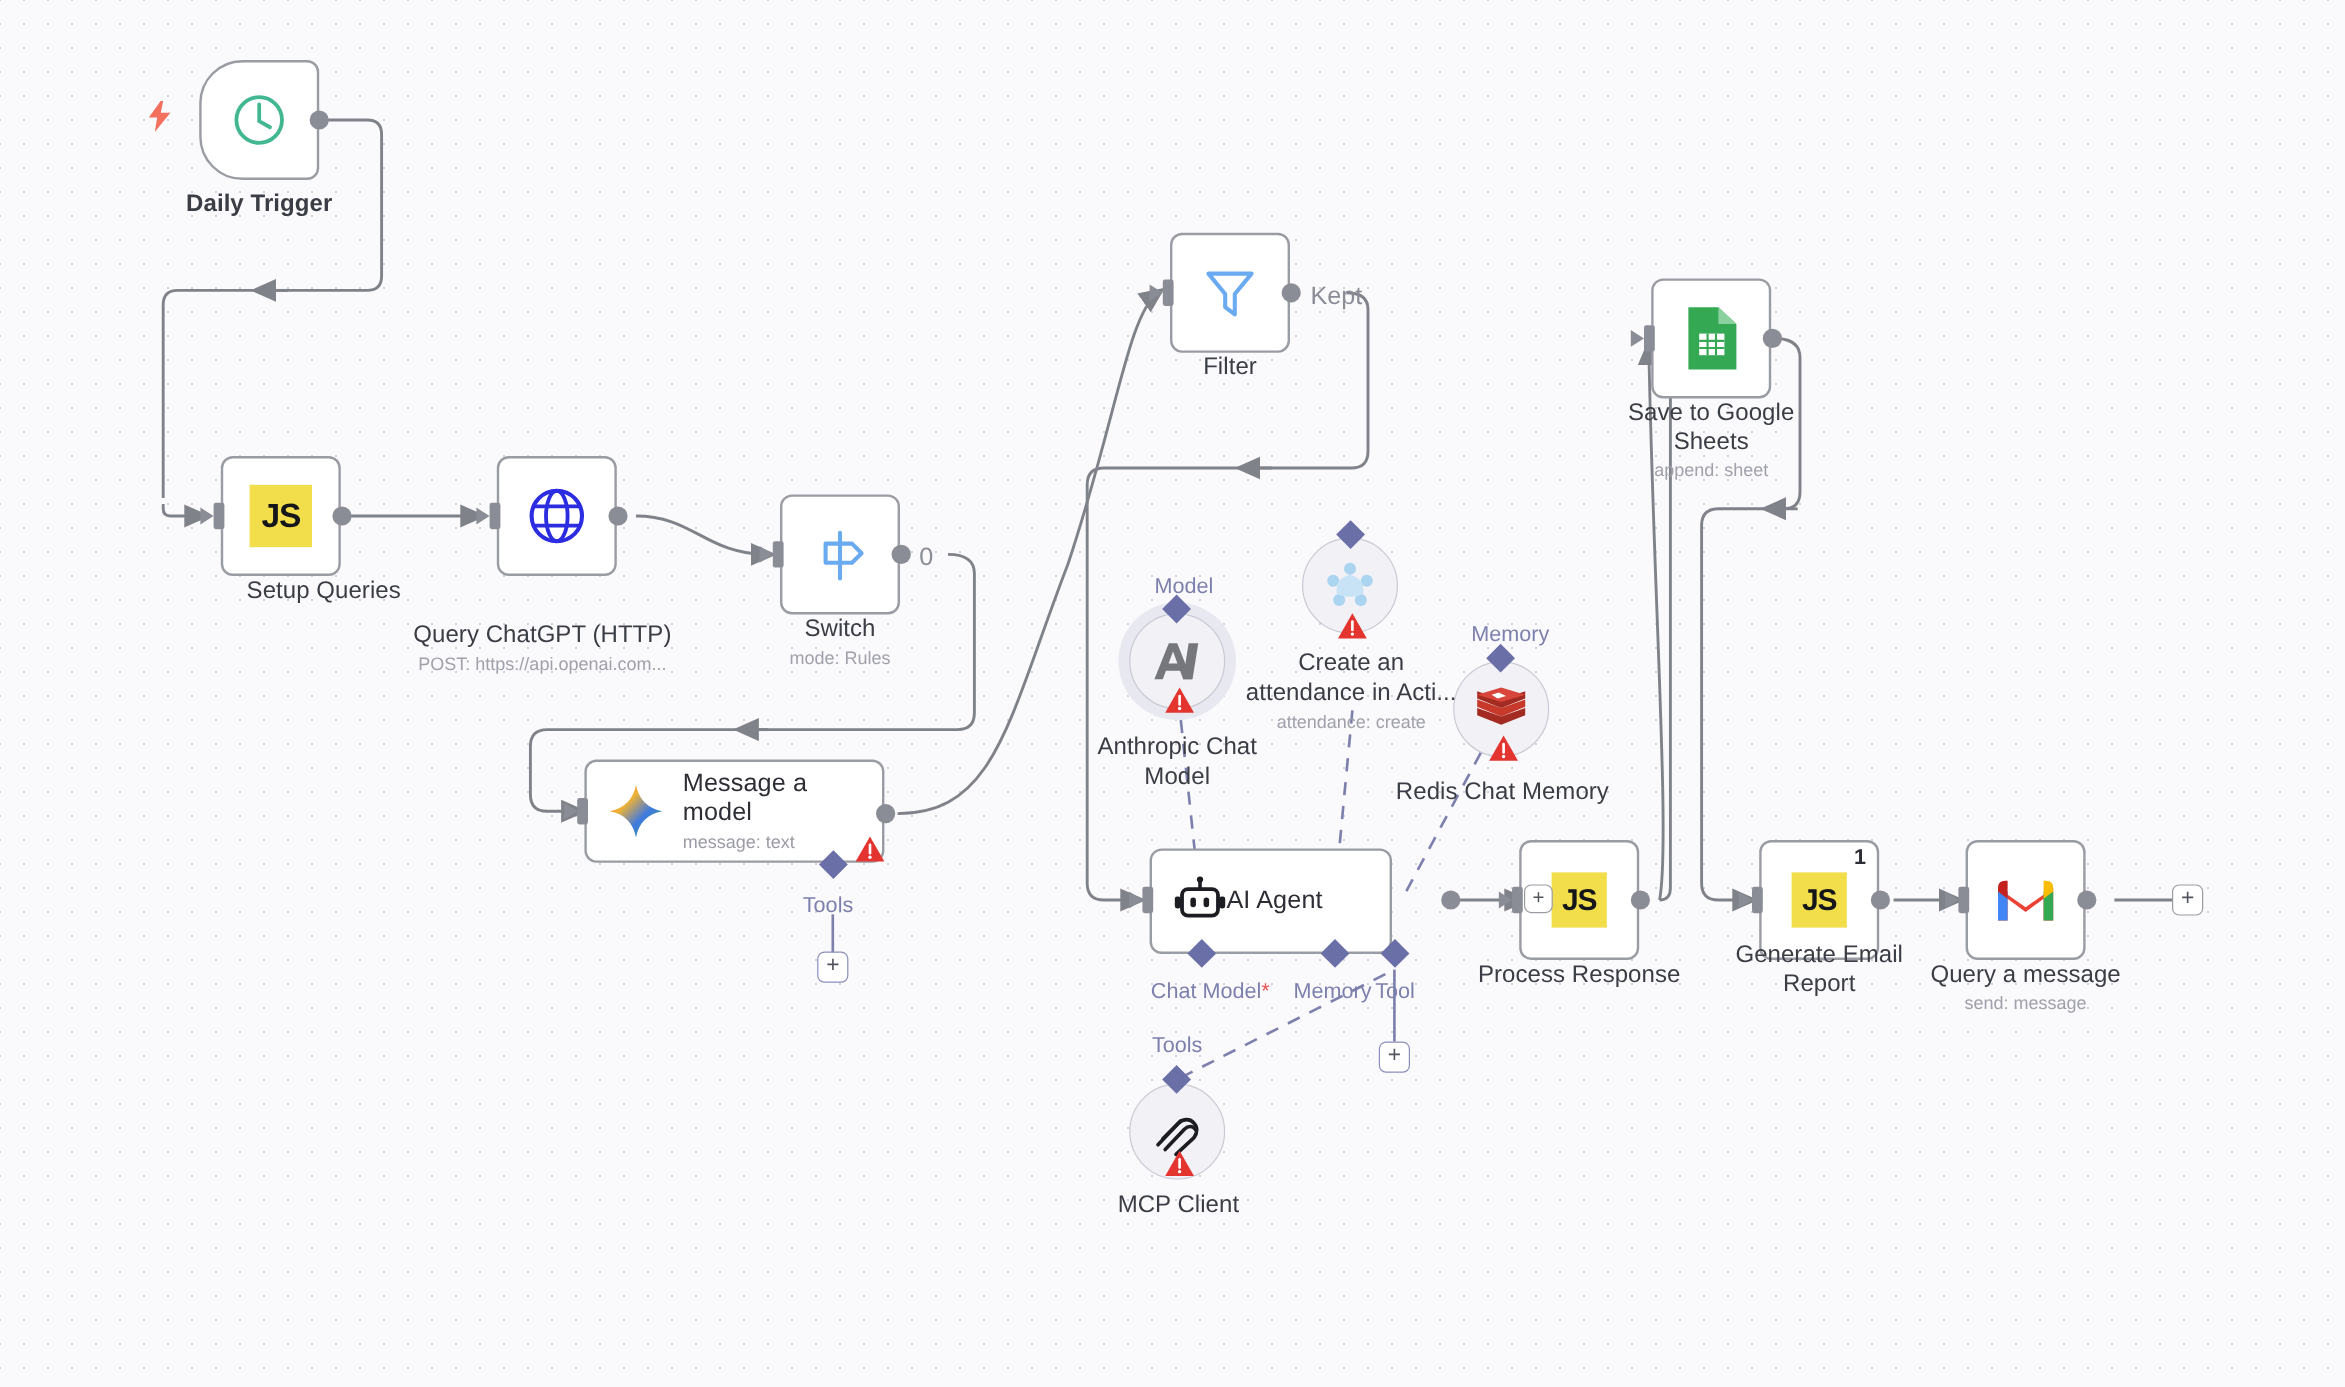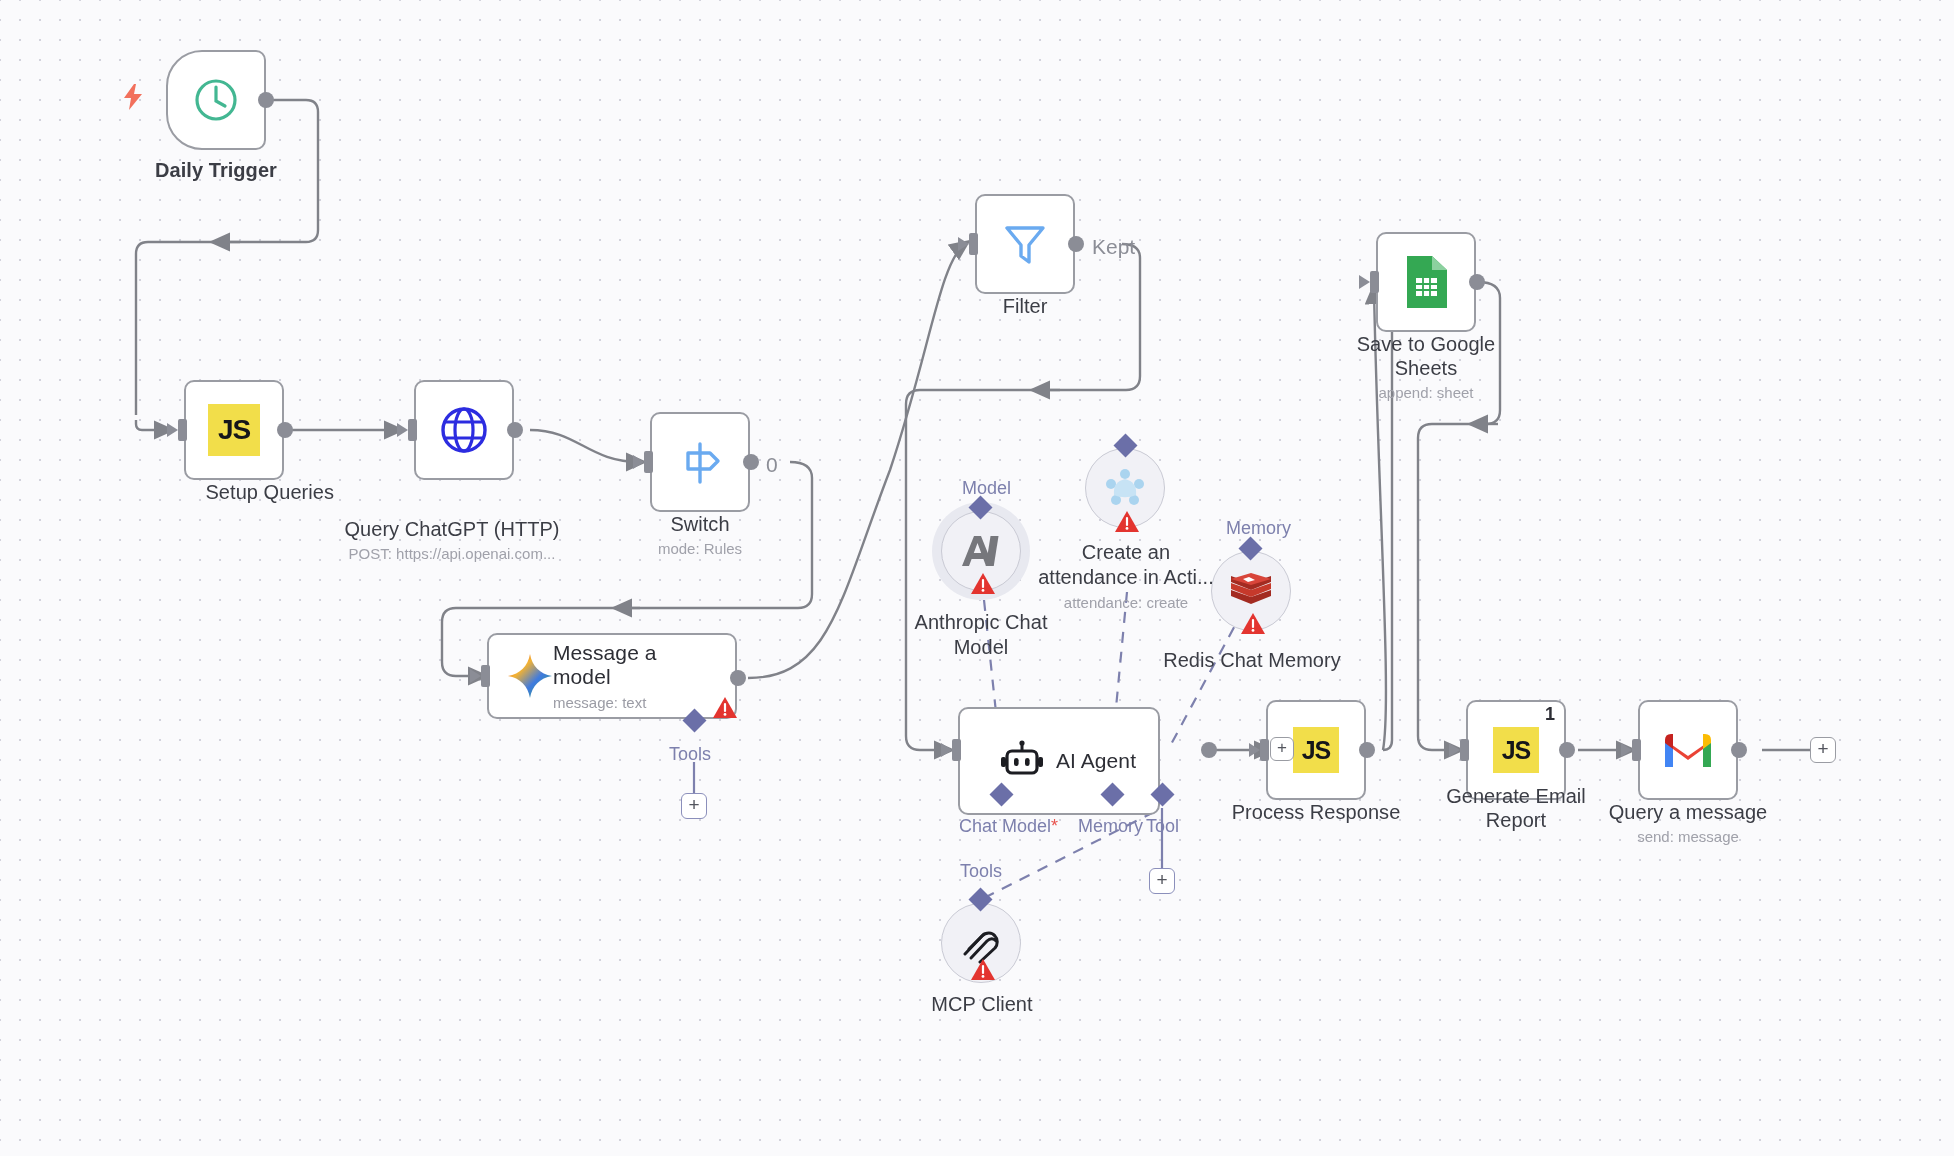--- a/index.html
+++ b/index.html
@@ -33,27 +33,27 @@
   }
   .node.sq { width: 100px; height: 100px; }
   .node.trigger {
     width: 100px; height: 100px;
     border-radius: 36px 10px 10px 36px;
   }
   .node.wide {
     width: 250px; height: 86px;
     justify-content: flex-start;
     padding-left: 18px;
+    gap: 16px;
+  }
+  .node.wide2 {
+    width: 202px; height: 88px;
+    justify-content: flex-start;
+    padding-left: 18px;
     gap: 0;
-  }
-  .node.wide2 {
-    width: 202px; height: 108px;
-    justify-content: center;
-    padding-left: 18px;
-    gap: 12px;
   }
   .node-title-box { display: flex; flex-direction: column; justify-content: center; }
   .node-inline-name {
     font-size: 21px; color: #2d2e35; line-height: 1.16; letter-spacing: .1px;
   }
   .node-inline-sub { font-size: 15px; color: #9b9ca5; margin-top: 5px; }
 
   .caption {
     position: absolute;
     text-align: center;

